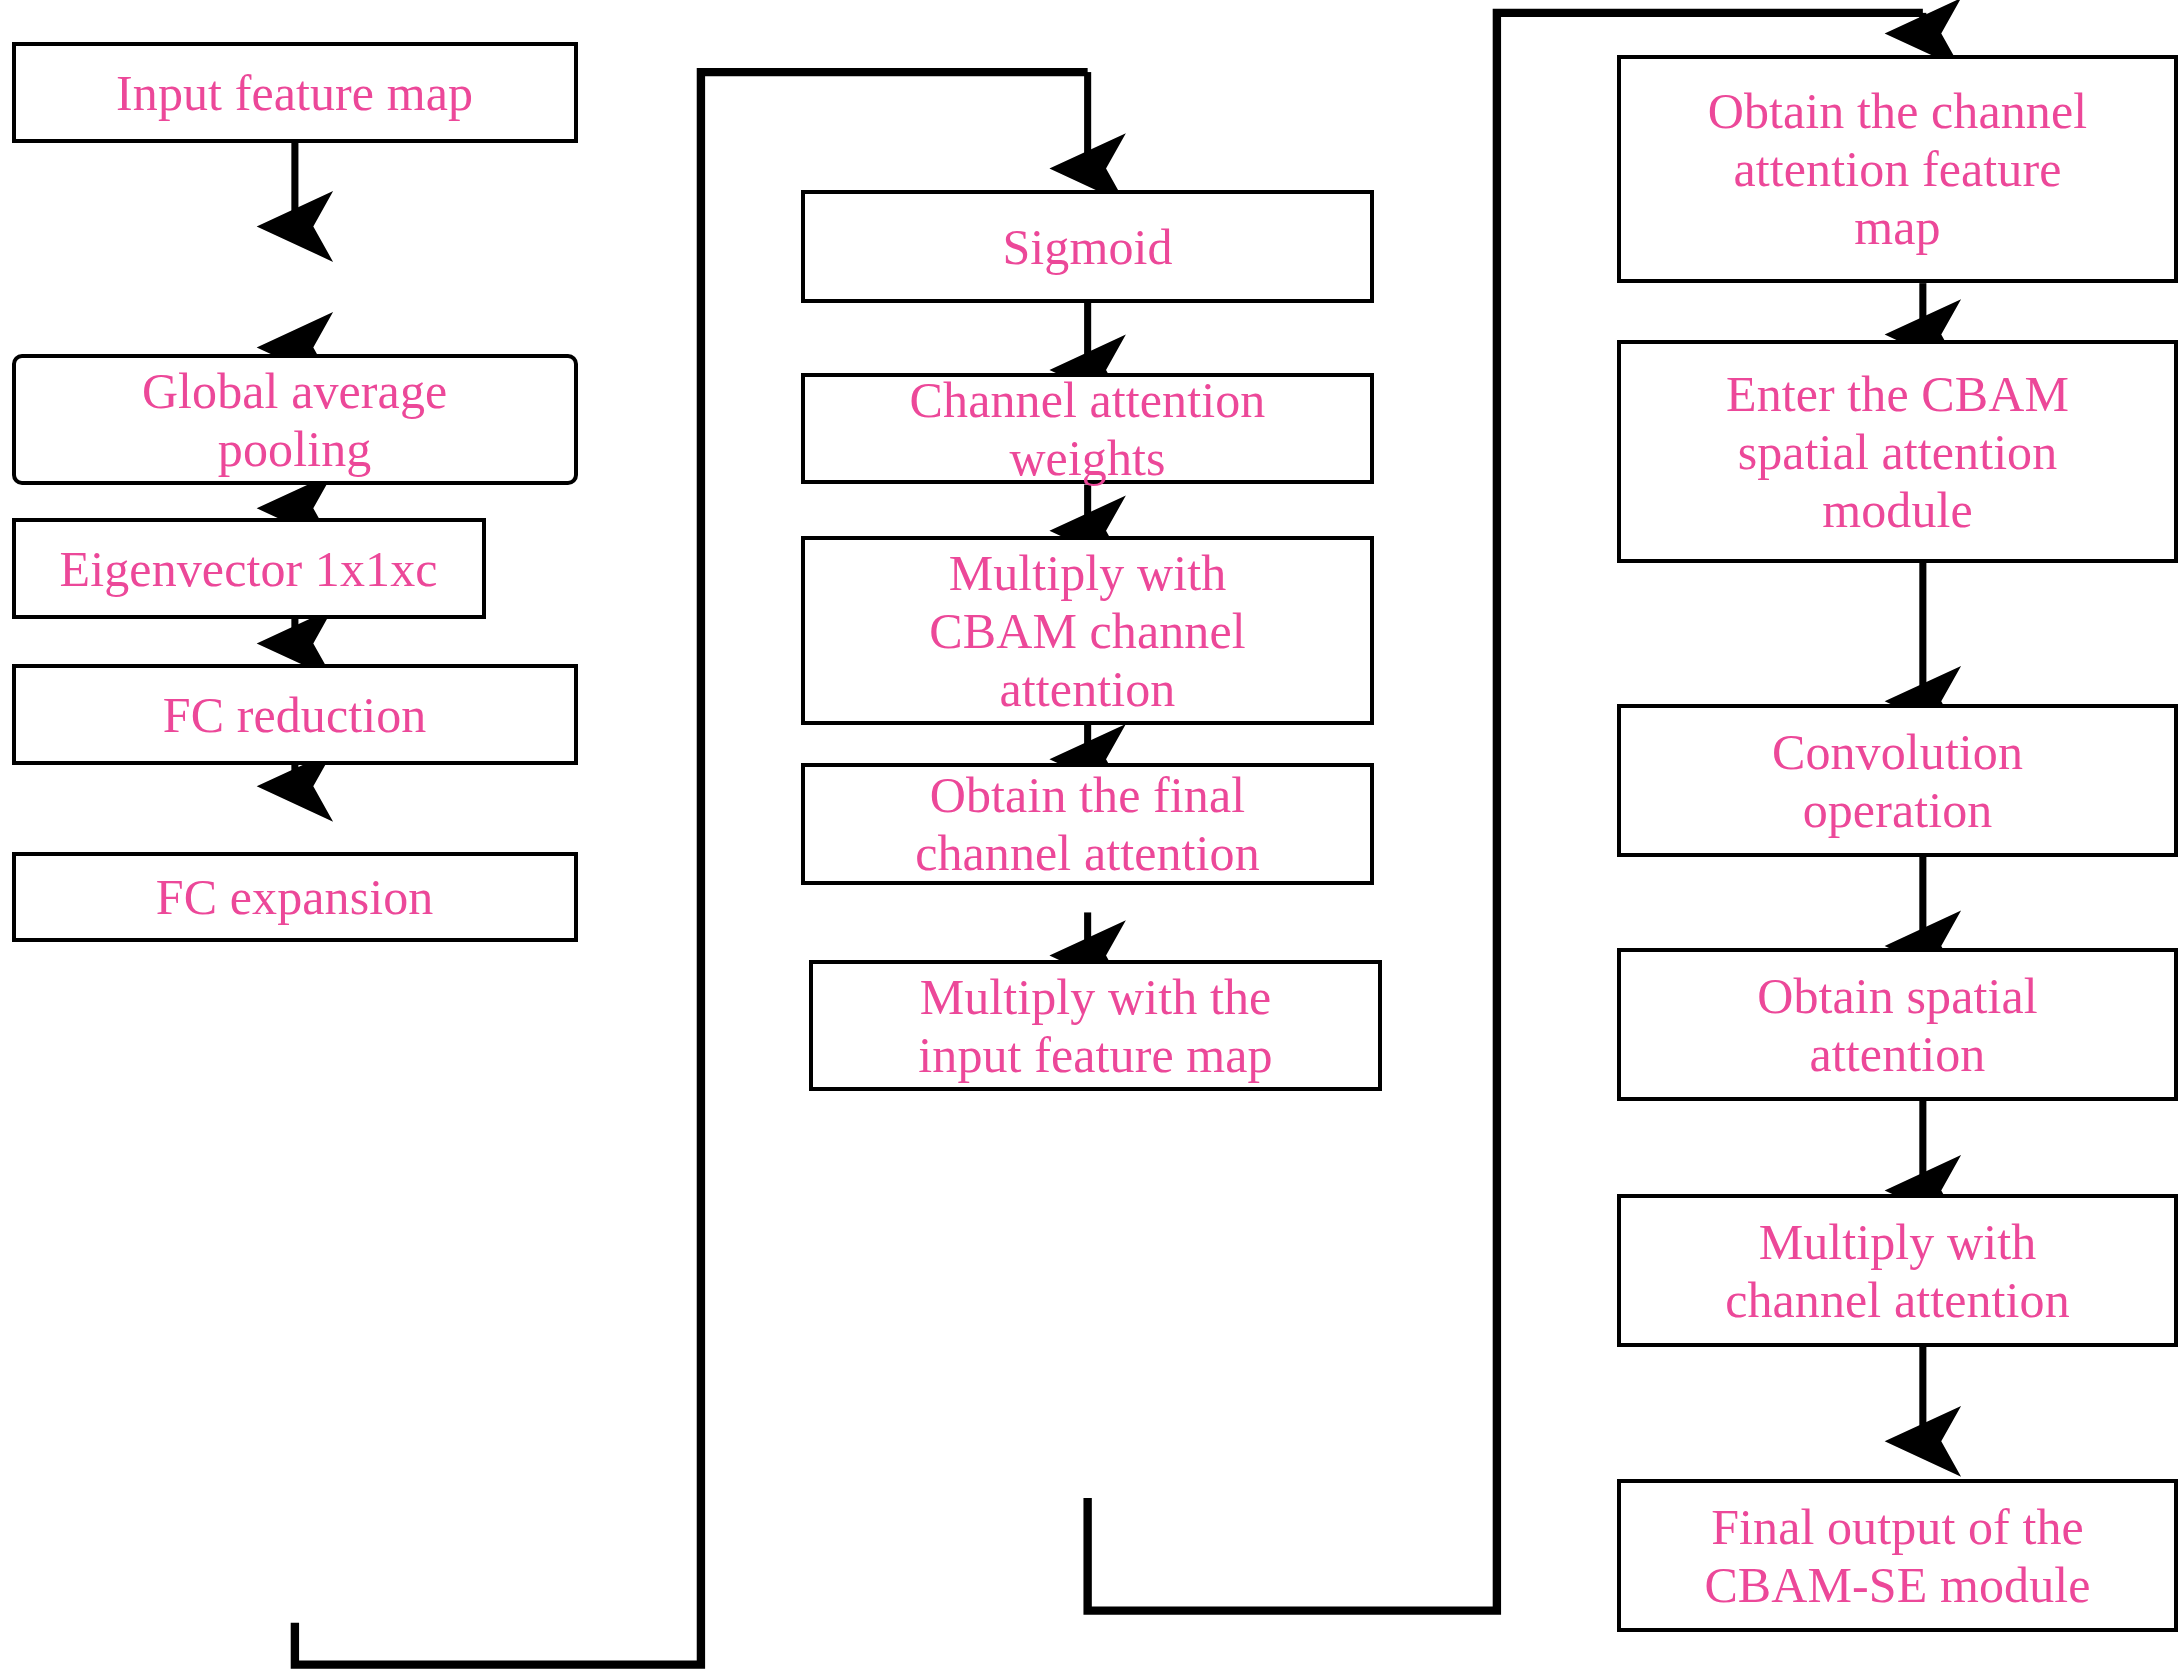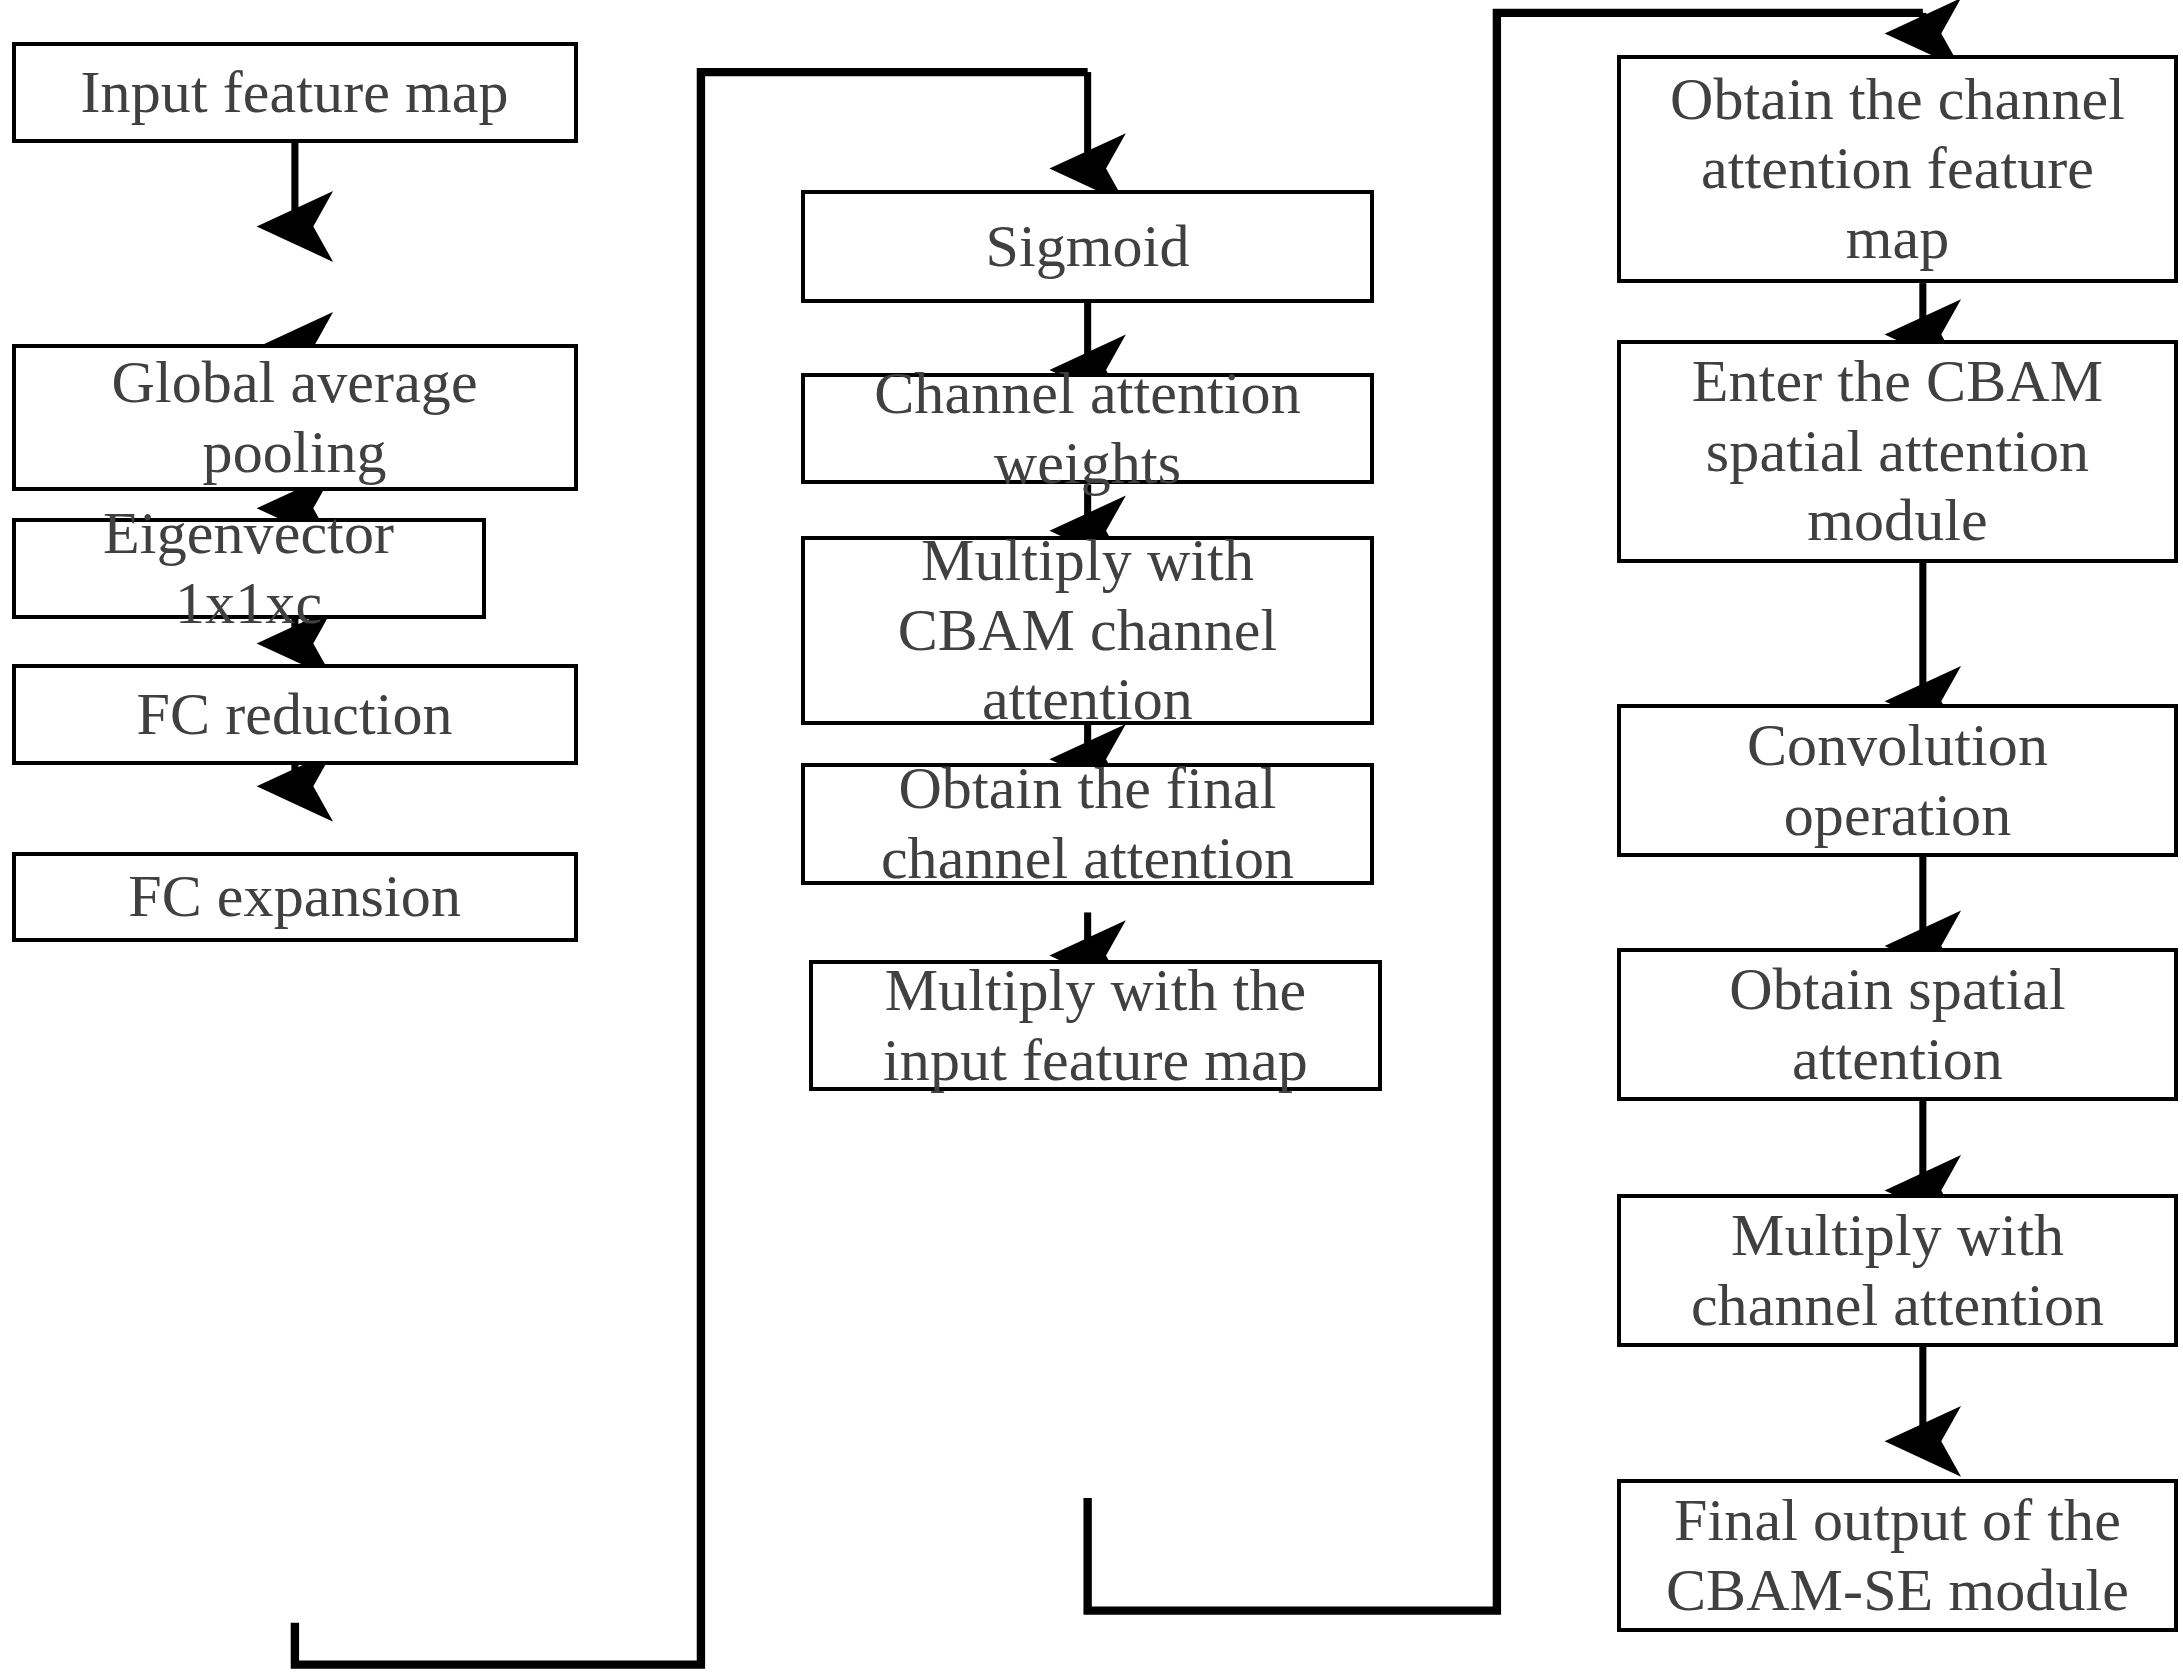--- a/index.html
+++ b/index.html
@@ -27,23 +27,23 @@
     box-sizing: border-box;
     border: 4.5px solid #000000;
     background: #ffffff;
     display: flex;
     align-items: center;
     justify-content: center;
     text-align: center;
   }
   .node-label {
     font-family: "Liberation Serif", "DejaVu Serif", serif;
-    font-size: 60px;
+    font-size: 50px;
     line-height: 1.16;
-    color: #404040;
+    color: #ec4899;
     padding: 0 9px;
     white-space: pre-line;
     letter-spacing: 0.1px;
   }
 </style>
 </head>
 <body>
 
 <div id="flow-root">
 
@@ -83,21 +83,21 @@
       <polyline points="1690,2328 1690,2503 2326,2503 2326,20 2988,20"></polyline>
     </g>
     <line x1="2988" y1="20" x2="2988" y2="52" stroke="#000000" stroke-width="11" marker-end="url(#arrowhead)"></line>
   </svg>
 
   <div class="node-box" style="left:11.6px; top:42px; width:566px; height:101px;">
     <div class="node-label">Input feature map</div>
   </div>
 
 
-  <div class="node-box" style="left:11.6px; top:344px; width:566px; height:147px;">
+  <div class="node-box" style="left:11.6px; top:354px; width:566px; height:131px;border-radius:10px;">
     <div class="node-label">Global average
 pooling</div>
   </div>
 
   <div class="node-box" style="left:11.6px; top:518px; width:474px; height:101px;">
     <div class="node-label">Eigenvector 1x1xc</div>
   </div>
 
   <div class="node-box" style="left:11.6px; top:664px; width:566px; height:101px;align-items:center;">
     <div class="node-label">FC reduction</div>

